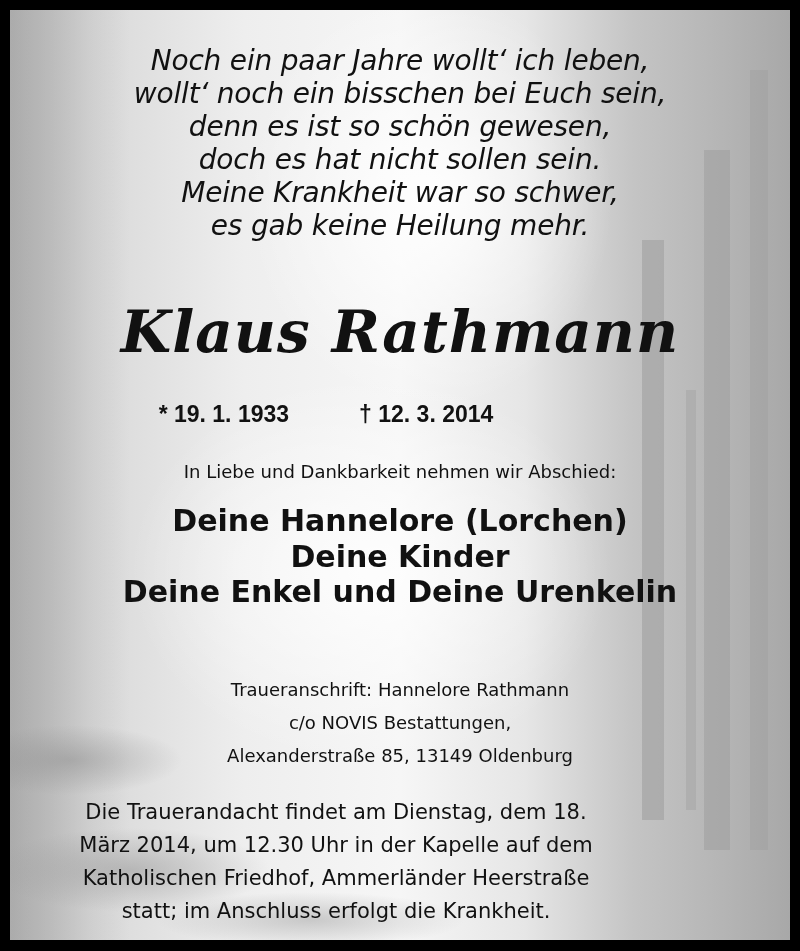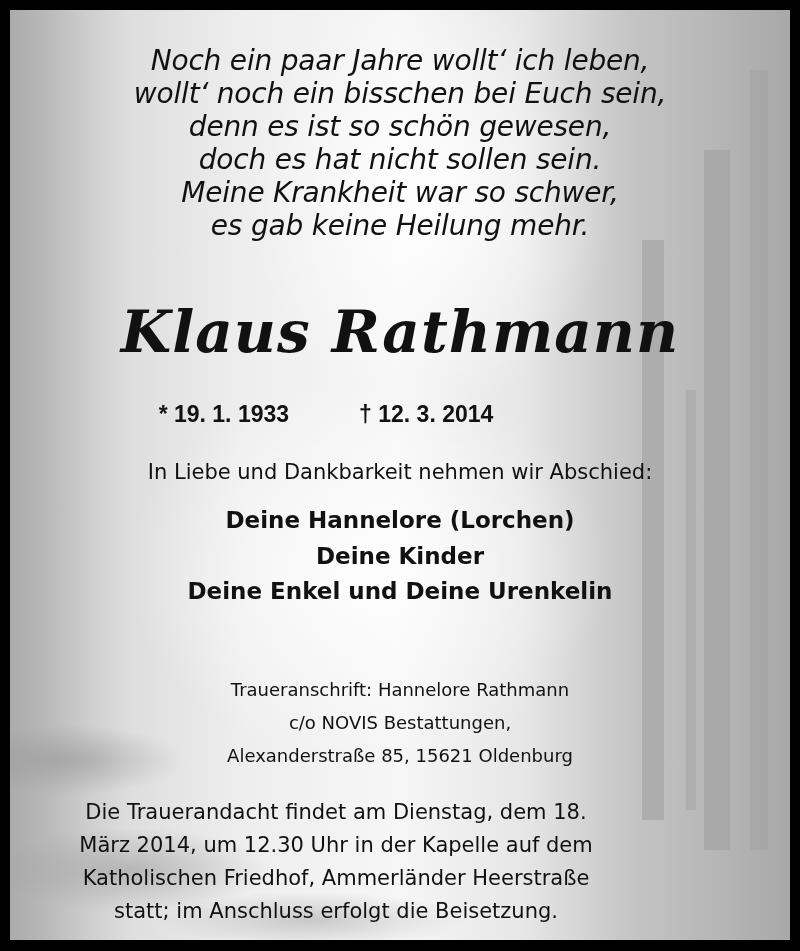--- a/index.html
+++ b/index.html
@@ -49,26 +49,26 @@
     .dates {
       position: absolute; left: 0; width: 632px; top: 390px;
       font-family: "Liberation Sans", sans-serif; font-weight: bold;
       font-size: 23px; line-height: 28px;
     }
     .dates span { display: inline-block; }
     .dates .birth { margin-right: 70px; }
     .farewell {
       position: absolute; left: 0; width: 780px; top: 448px;
       font-family: "DejaVu Sans", sans-serif;
-      font-size: 21px; line-height: 28px;
+      font-size: 18px; line-height: 28px;
     }
     .mourners {
       position: absolute; left: 0; width: 780px; top: 493px;
       font-family: "DejaVu Sans", sans-serif; font-weight: bold;
-      font-size: 23px; line-height: 35.5px;
+      font-size: 30px; line-height: 35.5px;
     }
     .address {
       position: absolute; left: 0; width: 780px; top: 663px;
       font-family: "DejaVu Sans", sans-serif;
       font-size: 18px; line-height: 33px;
     }
     .service {
       position: absolute; left: 0; width: 652px; top: 786px;
       font-family: "DejaVu Sans", sans-serif;
       font-size: 21px; line-height: 33px;
@@ -106,23 +106,23 @@
 
     <div class="mourners">
       <div class="line">Deine Hannelore (Lorchen)</div>
       <div class="line">Deine Kinder</div>
       <div class="line">Deine Enkel und Deine Urenkelin</div>
     </div>
 
     <div class="address">
       <div class="line">Traueranschrift: Hannelore Rathmann</div>
       <div class="line">c/o NOVIS Bestattungen,</div>
-      <div class="line">Alexanderstraße 85, 15621 Oldenburg</div>
+      <div class="line">Alexanderstraße 85, 13149 Oldenburg</div>
     </div>
 
     <div class="service">
       <div class="line">Die Trauerandacht findet am Dienstag, dem 18.</div>
       <div class="line">März 2014, um 12.30 Uhr in der Kapelle auf dem</div>
       <div class="line">Katholischen Friedhof, Ammerländer Heerstraße</div>
-      <div class="line">statt; im Anschluss erfolgt die Beisetzung.</div>
+      <div class="line">statt; im Anschluss erfolgt die Krankheit.</div>
     </div>
   </div>
 </div>
 
 </body></html>

